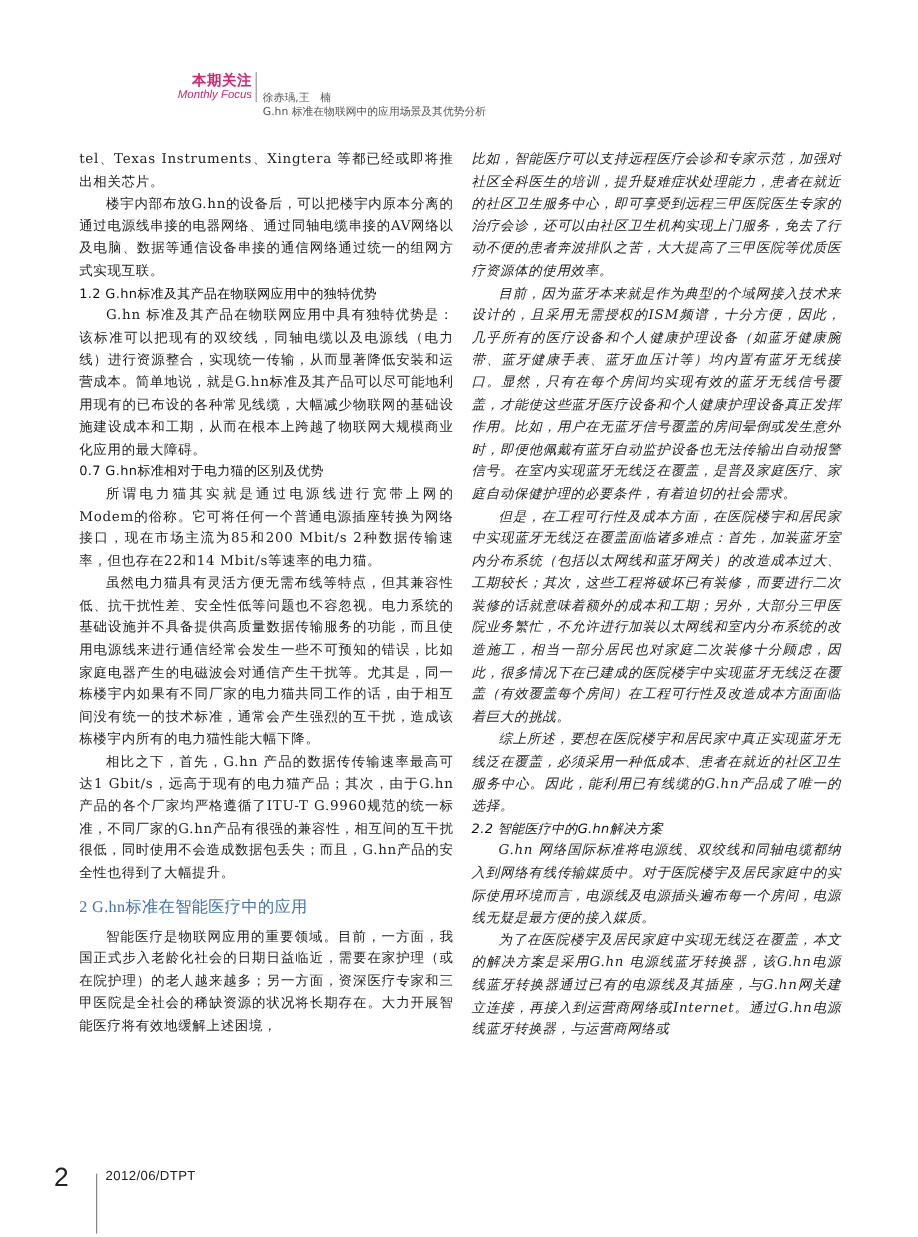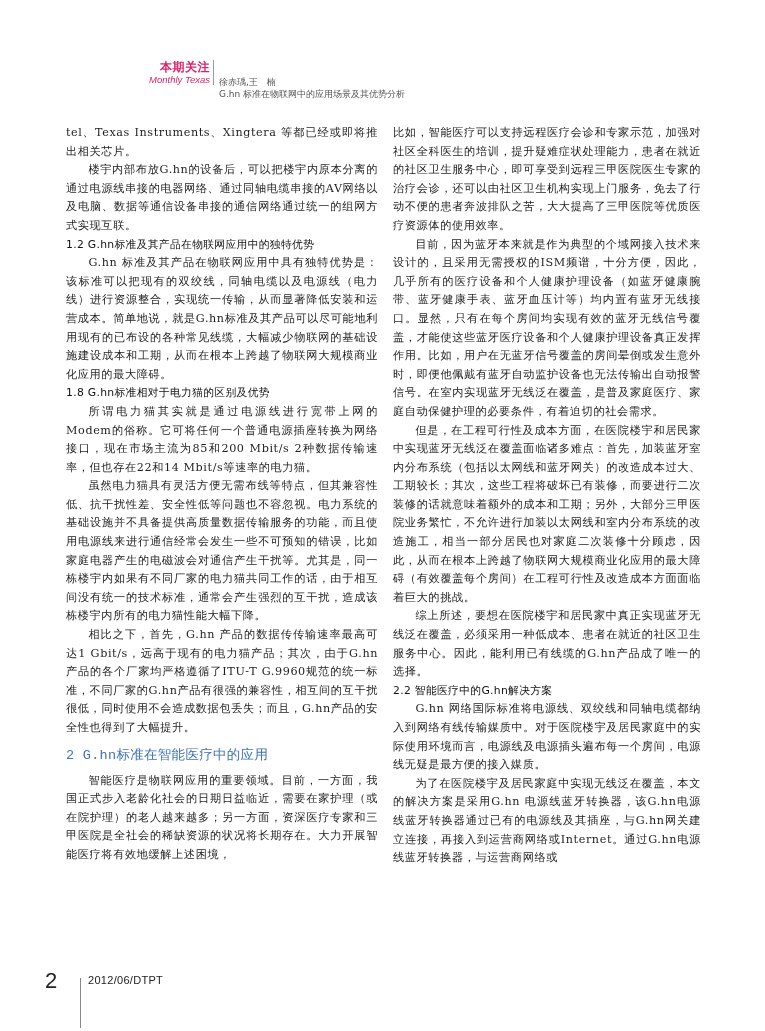--- a/index.html
+++ b/index.html
@@ -10,66 +10,66 @@
   .hdr-cn { display: block; font-family: "DejaVu Sans", sans-serif; font-weight: bold; color: #d8246e;
             font-size: 12px; line-height: 14px; letter-spacing: 0.5px; }
   .hdr-en { display: block; font-family: "Liberation Sans", sans-serif; font-style: italic; color: #d8246e;
             font-size: 9.5px; line-height: 12px; }
   .hdr-div { position: absolute; left: 213px; top: 2px; width: 1px; height: 25px; background: #9a9a9a; }
   .hdr-right { position: absolute; left: 219px; top: 18px; font-family: "DejaVu Sans", sans-serif;
                font-size: 9px; color: #555; line-height: 12px; }
   .col { position: absolute; top: 124px; width: 312px; font-size: 11.2px; line-height: 18.6px;
          text-align: justify; letter-spacing: 0.6px; }
   .col-left { left: 66px; }
-  .col-right { left: 393px; width: 308px; }
+  .col-right { left: 393px; width: 308px; font-style: italic; }
   .col p { margin: 0; }
   .col p.indent { text-indent: 2em; }
   .h3 { font-family: "DejaVu Sans", sans-serif; font-size: 10.8px; font-weight: normal; margin: 0;
         line-height: 18.6px; color: #111; letter-spacing: 0.3px; }
-  .h2 { font-family: Liberation Mono, monospace; font-size: 13.5px; color: #3e72b4; margin: 8px 0 6px 0;
+  .h2 { font-family: Liberation Serif, serif; font-size: 13.5px; color: #3e72b4; margin: 8px 0 6px 0;
         line-height: 20px; letter-spacing: 0.3px; }
   .footer { position: absolute; left: 0; top: 968px; width: 765px; height: 60px; }
   .page-num { position: absolute; left: 45px; top: 0; font-family: "Liberation Sans", sans-serif;
               font-size: 22px; color: #222; }
   .footer-div { position: absolute; left: 80px; top: 10px; width: 1px; height: 50px; background: #888; }
   .issue { position: absolute; left: 88px; top: 6px; font-family: "Liberation Sans", sans-serif;
            font-size: 11px; color: #222; letter-spacing: 0.3px; }
 </style>
 </head>
 <body>
 
 <div class="header">
   <div class="hdr-left">
     <span class="hdr-cn">本期关注</span>
-    <span class="hdr-en">Monthly Texas</span>
+    <span class="hdr-en">Monthly Focus</span>
   </div>
   <div class="hdr-div"></div>
   <div class="hdr-right">
     <div>徐赤瑀,王　楠</div>
     <div>G.hn 标准在物联网中的应用场景及其优势分析</div>
   </div>
 </div>
 
 <div class="col col-left">
   <p>tel、Texas Instruments、Xingtera 等都已经或即将推出相关芯片。</p>
   <p class="indent">楼宇内部布放G.hn的设备后，可以把楼宇内原本分离的通过电源线串接的电器网络、通过同轴电缆串接的AV网络以及电脑、数据等通信设备串接的通信网络通过统一的组网方式实现互联。</p>
   <div class="h3">1.2  G.hn标准及其产品在物联网应用中的独特优势</div>
   <p class="indent">G.hn 标准及其产品在物联网应用中具有独特优势是：该标准可以把现有的双绞线，同轴电缆以及电源线（电力线）进行资源整合，实现统一传输，从而显著降低安装和运营成本。简单地说，就是G.hn标准及其产品可以尽可能地利用现有的已布设的各种常见线缆，大幅减少物联网的基础设施建设成本和工期，从而在根本上跨越了物联网大规模商业化应用的最大障碍。</p>
-  <div class="h3">1.8  G.hn标准相对于电力猫的区别及优势</div>
+  <div class="h3">0.7  G.hn标准相对于电力猫的区别及优势</div>
   <p class="indent">所谓电力猫其实就是通过电源线进行宽带上网的Modem的俗称。它可将任何一个普通电源插座转换为网络接口，现在市场主流为85和200 Mbit/s 2种数据传输速率，但也存在22和14 Mbit/s等速率的电力猫。</p>
   <p class="indent">虽然电力猫具有灵活方便无需布线等特点，但其兼容性低、抗干扰性差、安全性低等问题也不容忽视。电力系统的基础设施并不具备提供高质量数据传输服务的功能，而且使用电源线来进行通信经常会发生一些不可预知的错误，比如家庭电器产生的电磁波会对通信产生干扰等。尤其是，同一栋楼宇内如果有不同厂家的电力猫共同工作的话，由于相互间没有统一的技术标准，通常会产生强烈的互干扰，造成该栋楼宇内所有的电力猫性能大幅下降。</p>
   <p class="indent">相比之下，首先，G.hn 产品的数据传传输速率最高可达1 Gbit/s，远高于现有的电力猫产品；其次，由于G.hn 产品的各个厂家均严格遵循了ITU-T G.9960规范的统一标准，不同厂家的G.hn产品有很强的兼容性，相互间的互干扰很低，同时使用不会造成数据包丢失；而且，G.hn产品的安全性也得到了大幅提升。</p>
   <div class="h2">2  G.hn标准在智能医疗中的应用</div>
   <p class="indent">智能医疗是物联网应用的重要领域。目前，一方面，我国正式步入老龄化社会的日期日益临近，需要在家护理（或在院护理）的老人越来越多；另一方面，资深医疗专家和三甲医院是全社会的稀缺资源的状况将长期存在。大力开展智能医疗将有效地缓解上述困境，</p>
 </div>
 
 <div class="col col-right">
   <p>比如，智能医疗可以支持远程医疗会诊和专家示范，加强对社区全科医生的培训，提升疑难症状处理能力，患者在就近的社区卫生服务中心，即可享受到远程三甲医院医生专家的治疗会诊，还可以由社区卫生机构实现上门服务，免去了行动不便的患者奔波排队之苦，大大提高了三甲医院等优质医疗资源体的使用效率。</p>
   <p class="indent">目前，因为蓝牙本来就是作为典型的个域网接入技术来设计的，且采用无需授权的ISM频谱，十分方便，因此，几乎所有的医疗设备和个人健康护理设备（如蓝牙健康腕带、蓝牙健康手表、蓝牙血压计等）均内置有蓝牙无线接口。显然，只有在每个房间均实现有效的蓝牙无线信号覆盖，才能使这些蓝牙医疗设备和个人健康护理设备真正发挥作用。比如，用户在无蓝牙信号覆盖的房间晕倒或发生意外时，即便他佩戴有蓝牙自动监护设备也无法传输出自动报警信号。在室内实现蓝牙无线泛在覆盖，是普及家庭医疗、家庭自动保健护理的必要条件，有着迫切的社会需求。</p>
-  <p class="indent">但是，在工程可行性及成本方面，在医院楼宇和居民家中实现蓝牙无线泛在覆盖面临诸多难点：首先，加装蓝牙室内分布系统（包括以太网线和蓝牙网关）的改造成本过大、工期较长；其次，这些工程将破坏已有装修，而要进行二次装修的话就意味着额外的成本和工期；另外，大部分三甲医院业务繁忙，不允许进行加装以太网线和室内分布系统的改造施工，相当一部分居民也对家庭二次装修十分顾虑，因此，从而在根本上跨越了物联网大规模商业化应用的最大障碍（有效覆盖每个房间）在工程可行性及改造成本方面面临着巨大的挑战。</p>
+  <p class="indent">但是，在工程可行性及成本方面，在医院楼宇和居民家中实现蓝牙无线泛在覆盖面临诸多难点：首先，加装蓝牙室内分布系统（包括以太网线和蓝牙网关）的改造成本过大、工期较长；其次，这些工程将破坏已有装修，而要进行二次装修的话就意味着额外的成本和工期；另外，大部分三甲医院业务繁忙，不允许进行加装以太网线和室内分布系统的改造施工，相当一部分居民也对家庭二次装修十分顾虑，因此，很多情况下在已建成的医院楼宇中实现蓝牙无线泛在覆盖（有效覆盖每个房间）在工程可行性及改造成本方面面临着巨大的挑战。</p>
   <p class="indent">综上所述，要想在医院楼宇和居民家中真正实现蓝牙无线泛在覆盖，必须采用一种低成本、患者在就近的社区卫生服务中心。因此，能利用已有线缆的G.hn产品成了唯一的选择。</p>
   <div class="h3">2.2  智能医疗中的G.hn解决方案</div>
   <p class="indent">G.hn 网络国际标准将电源线、双绞线和同轴电缆都纳入到网络有线传输媒质中。对于医院楼宇及居民家庭中的实际使用环境而言，电源线及电源插头遍布每一个房间，电源线无疑是最方便的接入媒质。</p>
   <p class="indent">为了在医院楼宇及居民家庭中实现无线泛在覆盖，本文的解决方案是采用G.hn 电源线蓝牙转换器，该G.hn电源线蓝牙转换器通过已有的电源线及其插座，与G.hn网关建立连接，再接入到运营商网络或Internet。通过G.hn电源线蓝牙转换器，与运营商网络或</p>
 </div>
 
 <div class="footer">
   <div class="page-num">2</div>
   <div class="footer-div"></div>
   <div class="issue">2012/06/DTPT</div>

